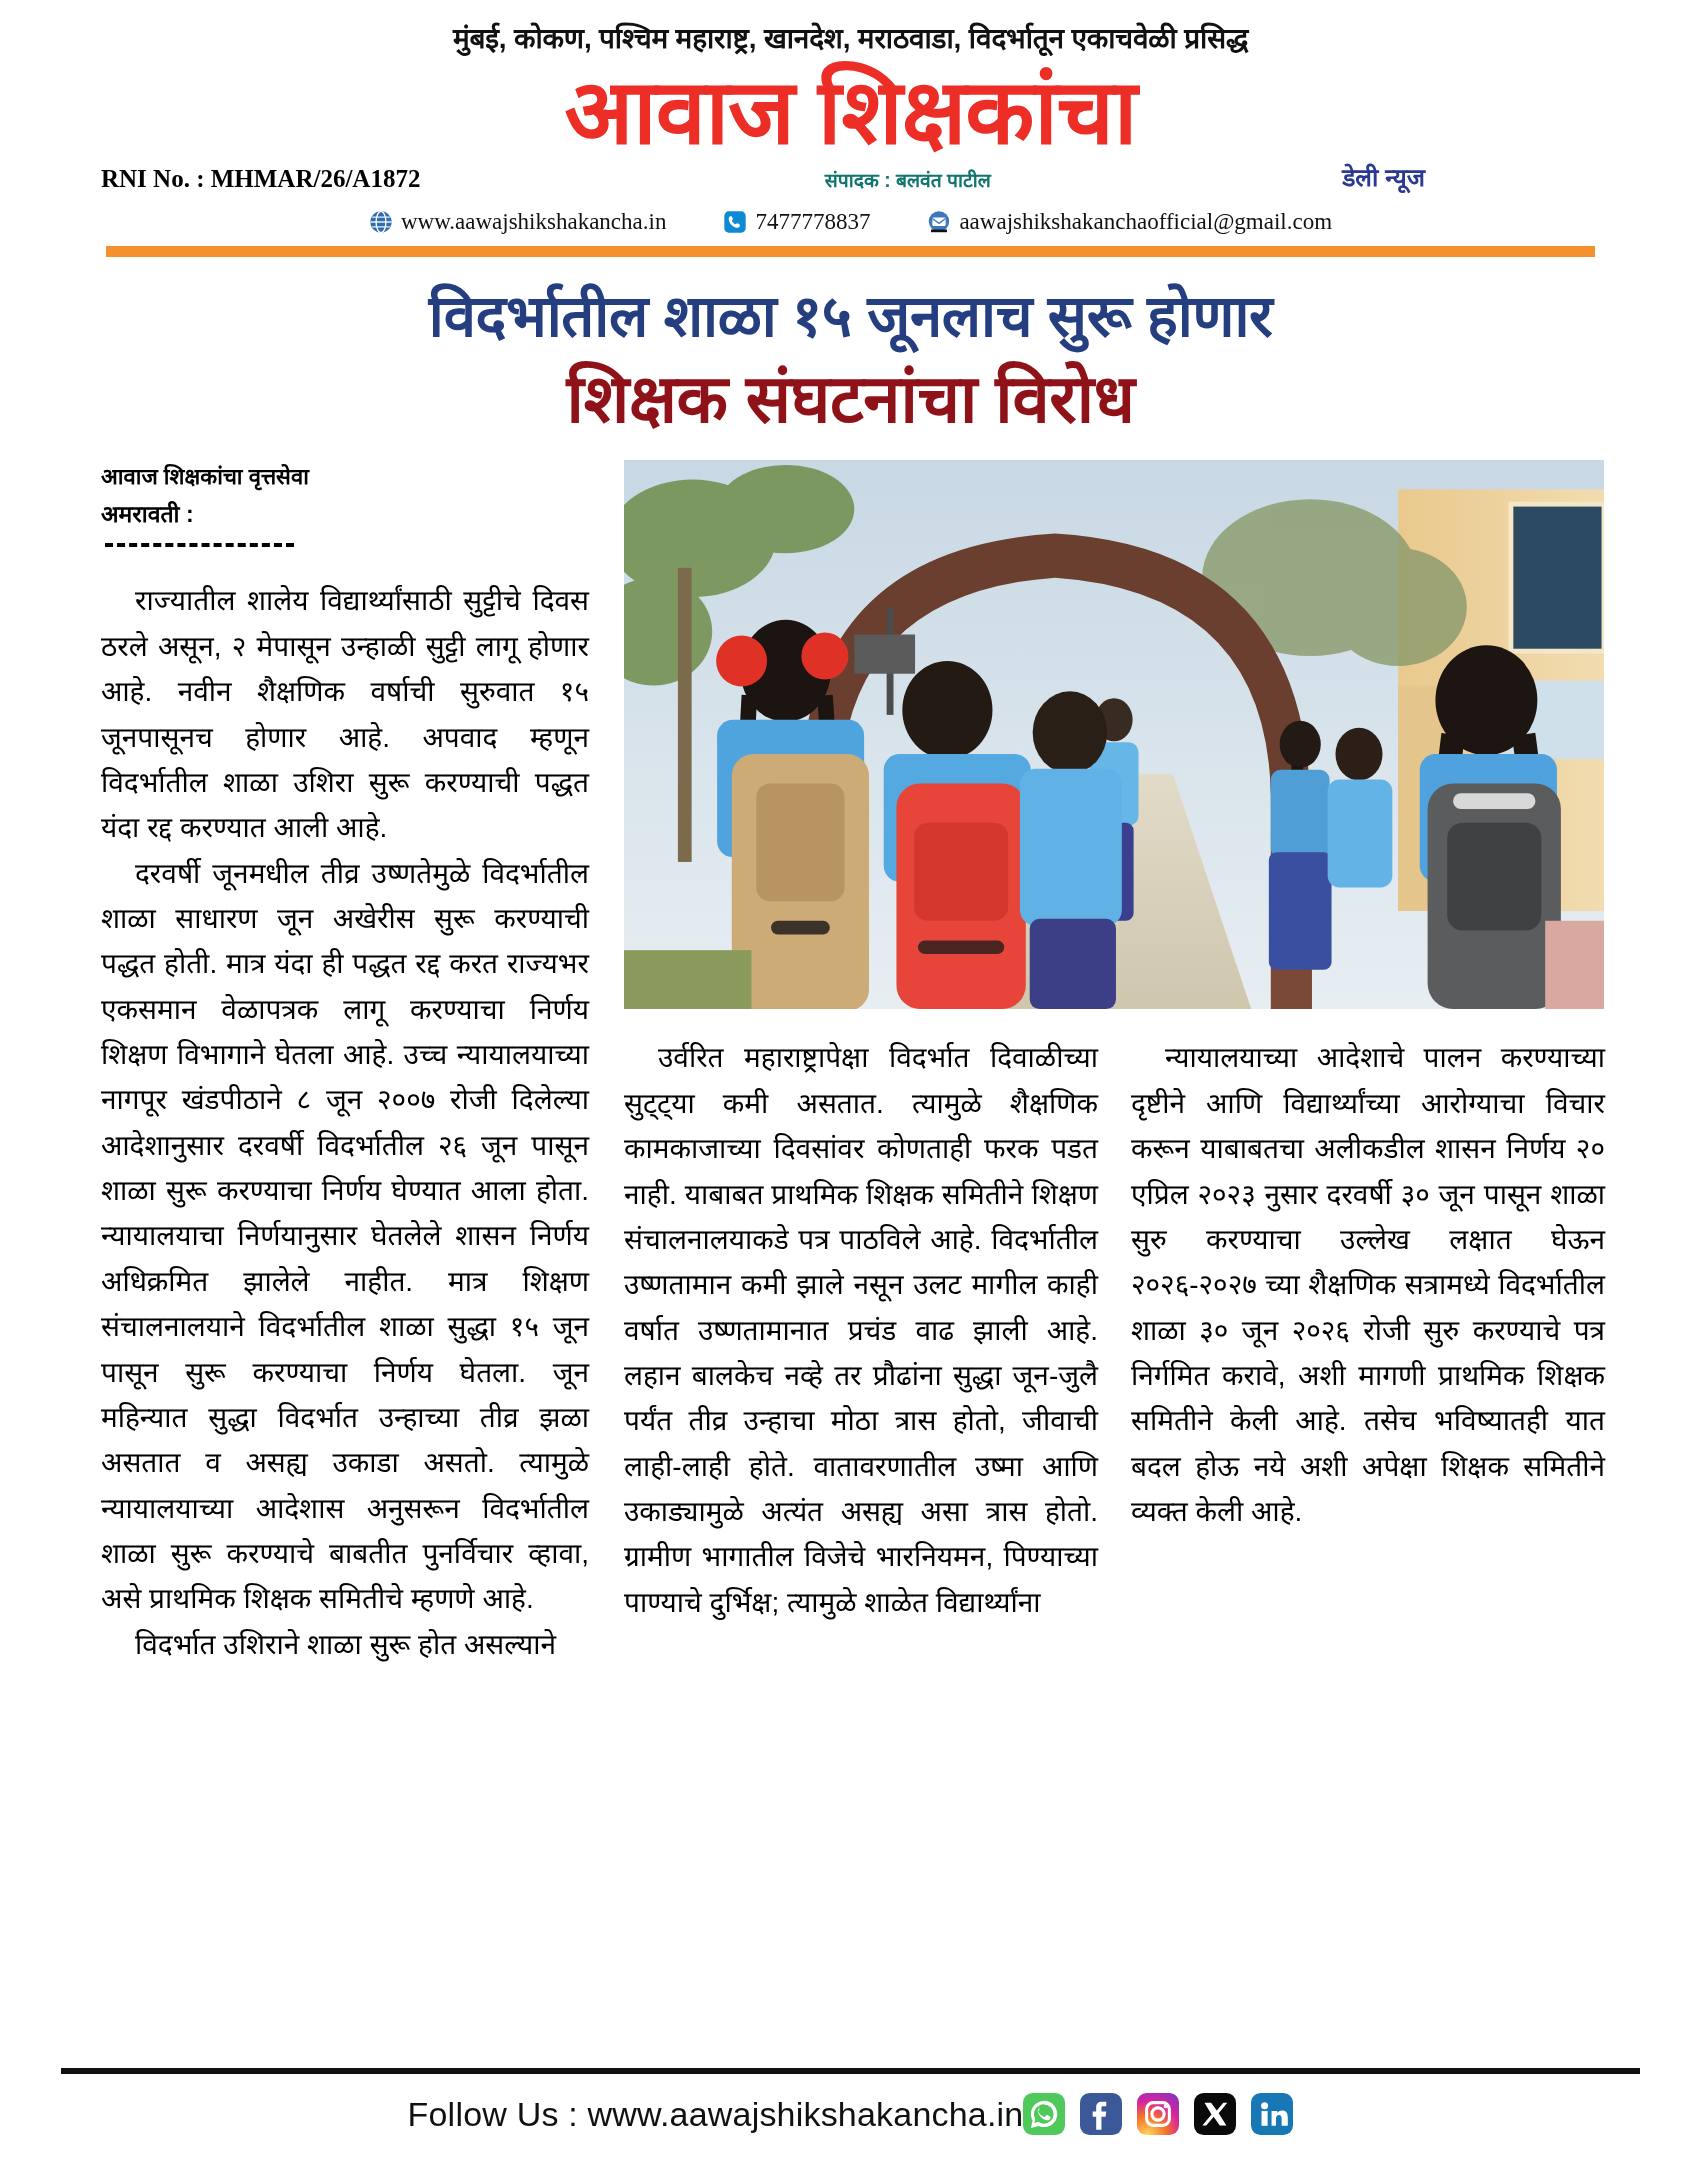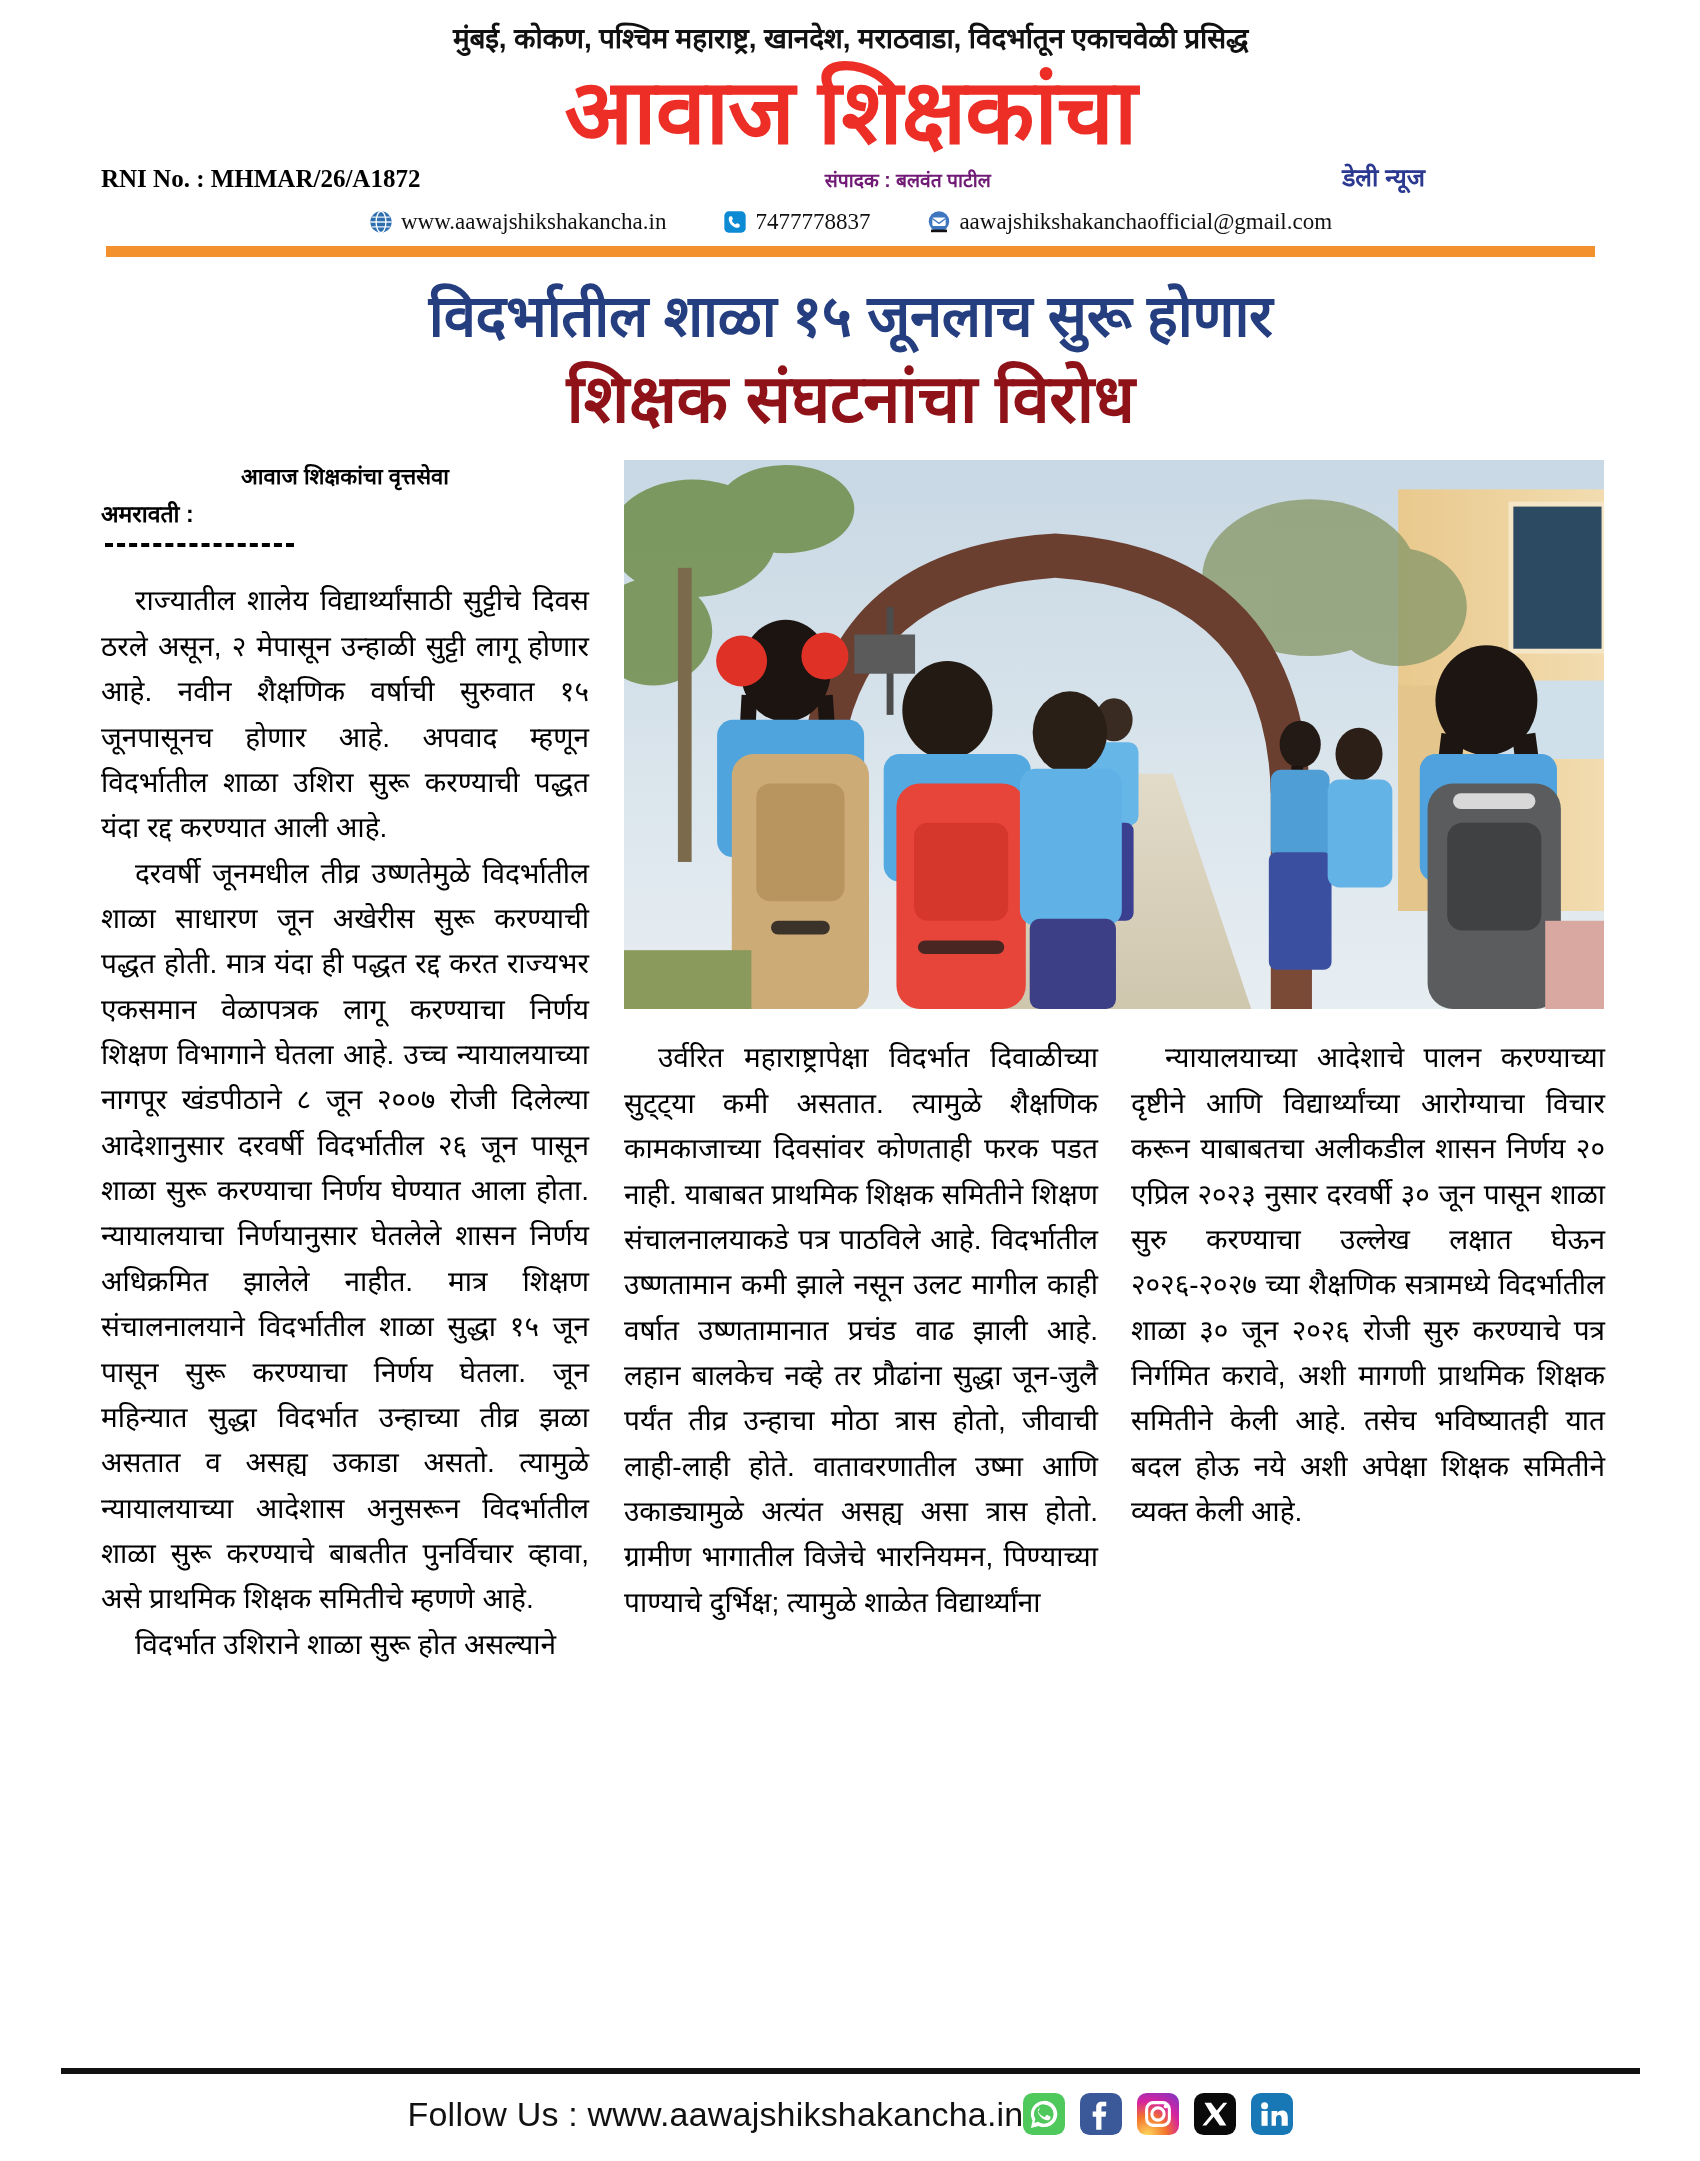--- a/index.html
+++ b/index.html
@@ -49,21 +49,21 @@
     font-family:"Liberation Serif", serif;
     font-weight:bold;
     font-size:25px;
     color:#000;
     white-space:nowrap;
   }
   .editor{
     font-family:"Liberation Sans", sans-serif;
     font-weight:bold;
     font-size:19.3px;
-    color:#701a75;
+    color:#0f766e;
     white-space:nowrap;
     margin-left:53px;
   }
   .daily{
     font-family:"Liberation Sans", sans-serif;
     font-weight:bold;
     font-size:24.6px;
     color:#2B3990;
     white-space:nowrap;
     margin-right:184px;
@@ -120,21 +120,21 @@
   .article{
     position:relative;
     margin:24.6px 92px 0 101px;
     height:1160px;
   }
   .byline{
     position:absolute;left:0;top:0;width:488px;
   }
   .byline .b1{
     font-family:"Liberation Sans", sans-serif;
-    font-weight:bold;font-size:22px;color:#000;line-height:1.5;text-align:center;
+    font-weight:bold;font-size:22px;color:#000;line-height:1.5;
   }
   .byline .b2{
     font-family:"Liberation Sans", sans-serif;
     font-weight:bold;font-size:23px;color:#000;line-height:1.5;margin-top:3.5px;
   }
   .dashline{
     width:189px;height:0;
     border-top:4.8px dashed #000;
     margin:11.4px 0 8px 3.5px;
   }

